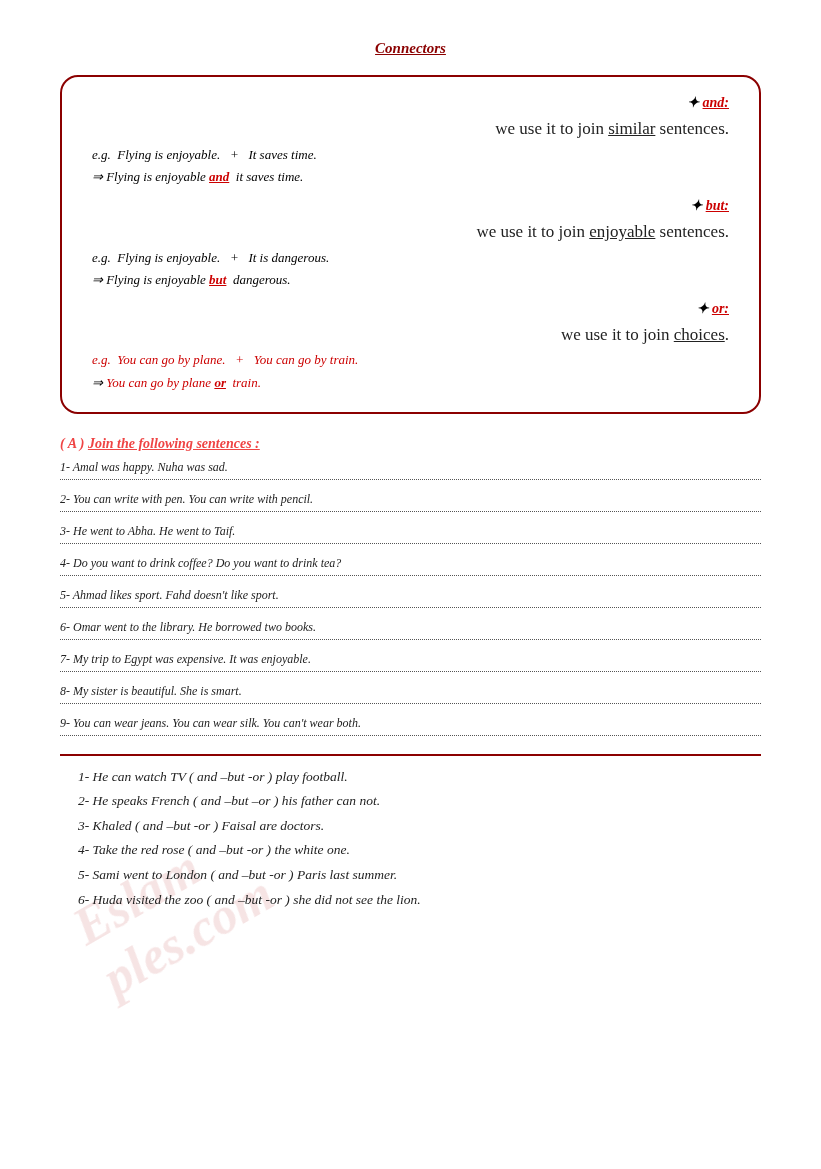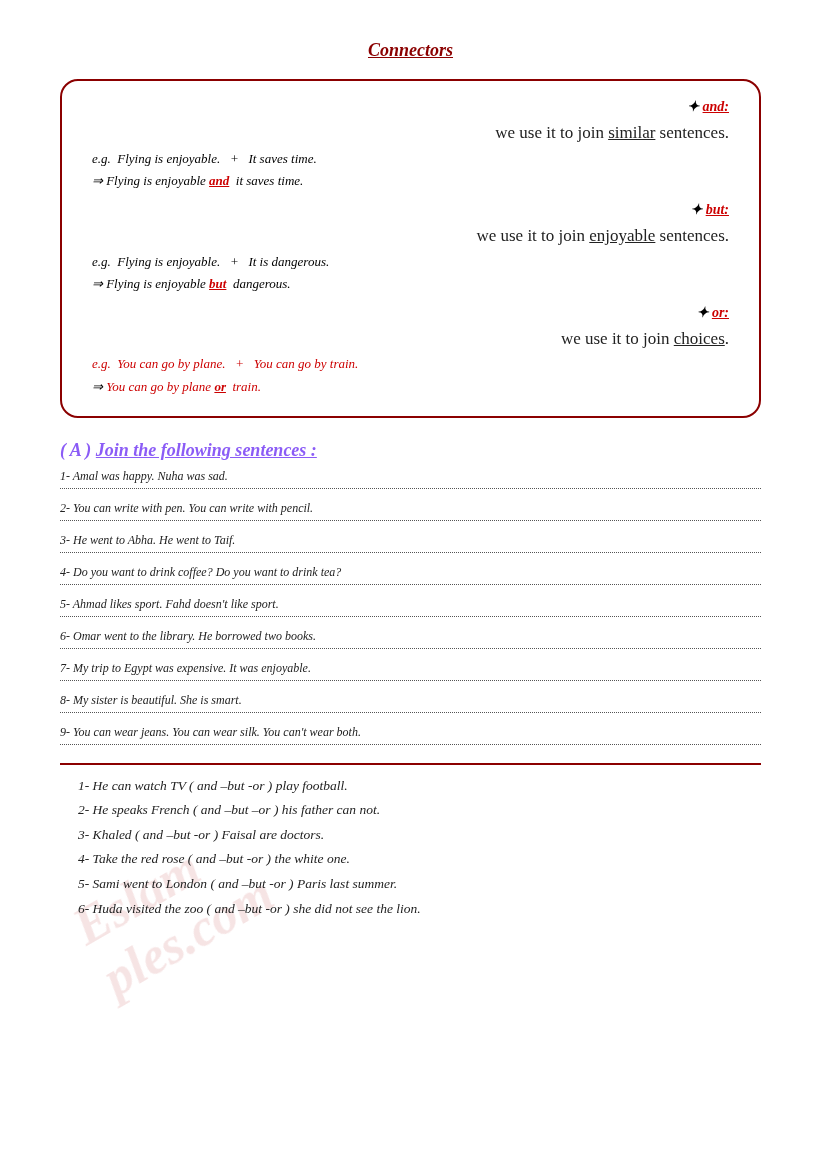--- a/index.html
+++ b/index.html
@@ -8,21 +8,21 @@
       font-family: 'Times New Roman', Times, serif;
       width: 821px;
       min-height: 1169px;
       padding: 40px 60px;
       color: #222;
       font-size: 14px;
     }
 
     .page-title {
       text-align: center;
-      font-size: 18px;
+      font-size: 15px;
       font-weight: bold;
       text-decoration: underline;
       color: #8b0000;
       font-style: italic;
       margin-bottom: 18px;
     }
 
     .info-box {
       border: 2px solid #8b0000;
       border-radius: 18px;
@@ -58,23 +58,23 @@
       color: #cc0000;
       font-weight: bold;
       text-decoration: underline;
     }
 
     .arrow { font-size: 13px; }
 
     .section-label {
       font-style: italic;
       font-weight: bold;
-      font-size: 18px;
+      font-size: 14px;
       margin-bottom: 6px;
-      color: #8b5cf6;
+      color: #ef4444;
     }
 
     .section-label .underlined {
       text-decoration: underline;
     }
 
     .exercise-item {
       margin-bottom: 10px;
       font-style: italic;
       font-size: 12px;

